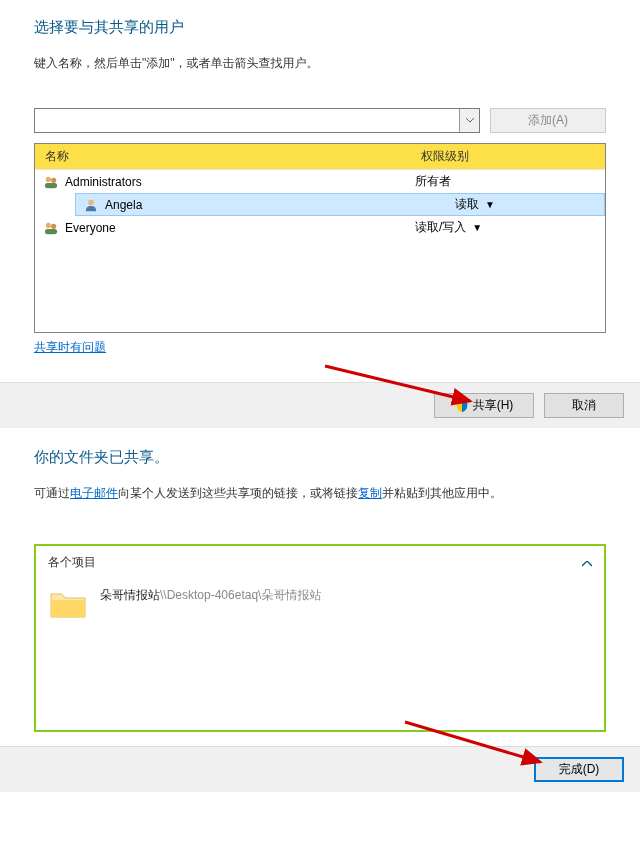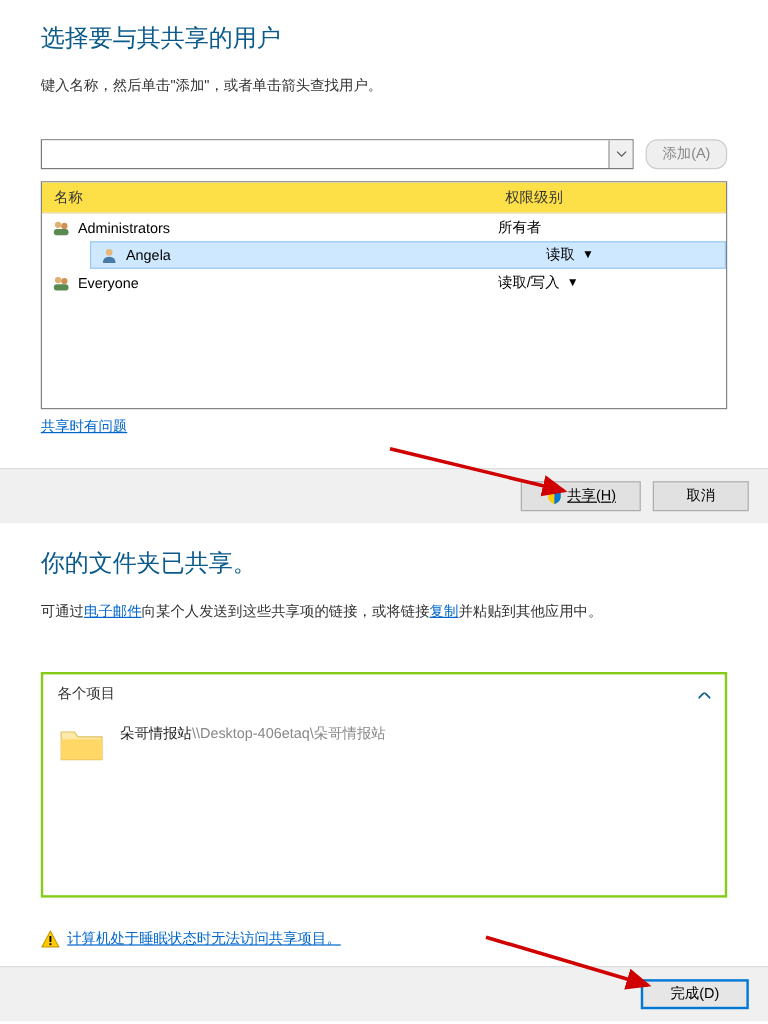--- a/index.html
+++ b/index.html
@@ -9,21 +9,21 @@
       background: #fff;
       width: 640px;
       height: 853px;
       overflow: hidden;
       color: #000;
     }
     .section1 { padding: 18px 34px 0 34px; }
     .section2 { padding: 20px 34px 0 34px; }
     .header-title {
       color: #0a5a8a;
-      font-size: 20px;
+      font-size: 15px;
       margin-bottom: 18px;
       font-weight: normal;
     }
     .instruction {
       font-size: 12px;
       color: #333;
       margin-bottom: 36px;
     }
     .input-row {
       display: flex;
@@ -70,23 +70,22 @@
       align-items: center;
       gap: 4px;
     }
     .btn.disabled {
       color: #888;
       background: #efefef;
       border: 1px solid #ccc;
       cursor: default;
     }
     .add-btn {
-      width: 68px;
-      justify-content: center;
-      border-radius: 10px;
+      width: 116px;
+      justify-content: center;
     }
     .table-wrap {
       border: 1px solid #828282;
       width: 100%;
       height: 190px;
       background: #fff;
       overflow: hidden;
     }
     .tbl-header {
       display: flex;
@@ -132,21 +131,21 @@
       border-top: 1px solid #dcdcdc;
       height: 46px;
       display: flex;
       align-items: center;
       justify-content: flex-end;
       padding: 0 16px;
       gap: 10px;
       margin-top: 26px;
       position: relative;
     }
-    .share-btn { width: 100px; justify-content: center; text-decoration: underline; }
+    .share-btn { width: 100px; justify-content: center; }
     .cancel-btn { width: 80px; justify-content: center; }
     .done-btn {
       width: 90px;
       justify-content: center;
       background: #e6e6e6;
       border: 2px solid #0078d7;
     }
     .shield {
       width: 14px;
       height: 14px;
@@ -335,30 +334,20 @@
           <path d="M3 12 L37 12 L37 29 L3 29 Z" fill="#ffd766"></path>
         </svg>
       </span>
       <div class="item-info">
         <span class="item-title">朵哥情报站</span>
         <span class="item-path">\\Desktop-406etaq\朵哥情报站</span>
       </div>
     </div>
   </div>
 
-  <div class="warning-row">
-    <span class="warning-icon">
-      <svg width="16" height="16" viewBox="0 0 16 16">
-          <path d="M8 1 L15 14 L1 14 Z" fill="#ffcc00" stroke="#cc9900"></path>
-          <rect x="7.2" y="5" width="1.6" height="5" fill="#000"></rect>
-          <rect x="7.2" y="11" width="1.6" height="1.6" fill="#000"></rect>
-        </svg>
-    </span>
-    <a class="link">计算机处于睡眠状态时无法访问共享项目。</a>
-  </div>
 </div>
 
 <div class="button-bar2">
   <svg class="red-arrow" style="left:400px; top:-30px;" width="160" height="60">
     <defs>
         <marker id="ah2" markerWidth="8" markerHeight="8" refX="6" refY="3" orient="auto">
           <path d="M0,0 L7,3 L0,6 Z" fill="#d00000"></path>
         </marker>
       </defs>
     <line x1="5" y1="5" x2="140" y2="45" stroke="#d00000" stroke-width="3" marker-end="url(#ah2)"></line>

